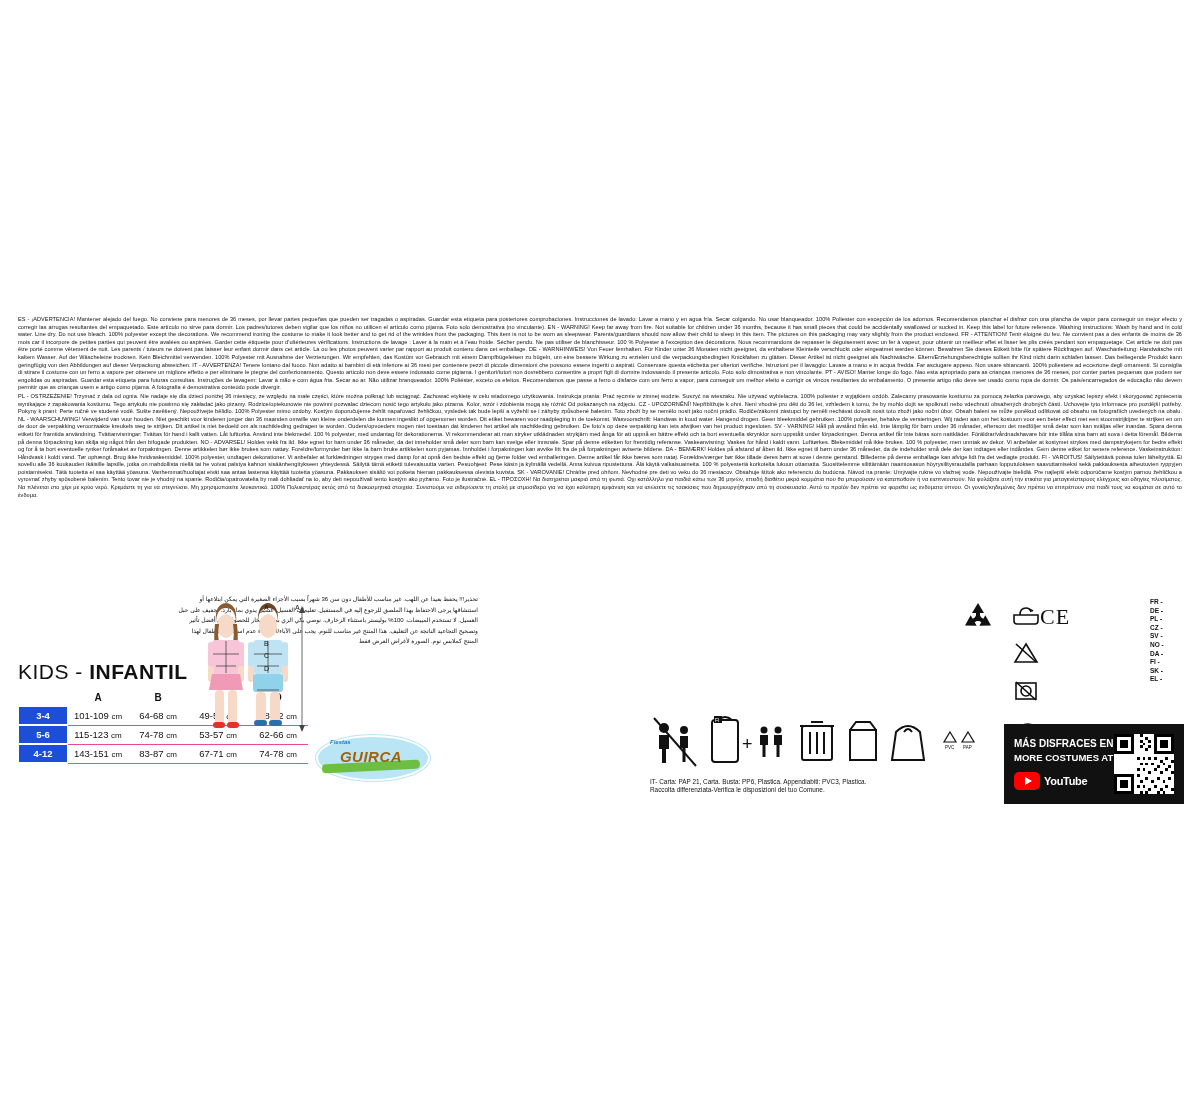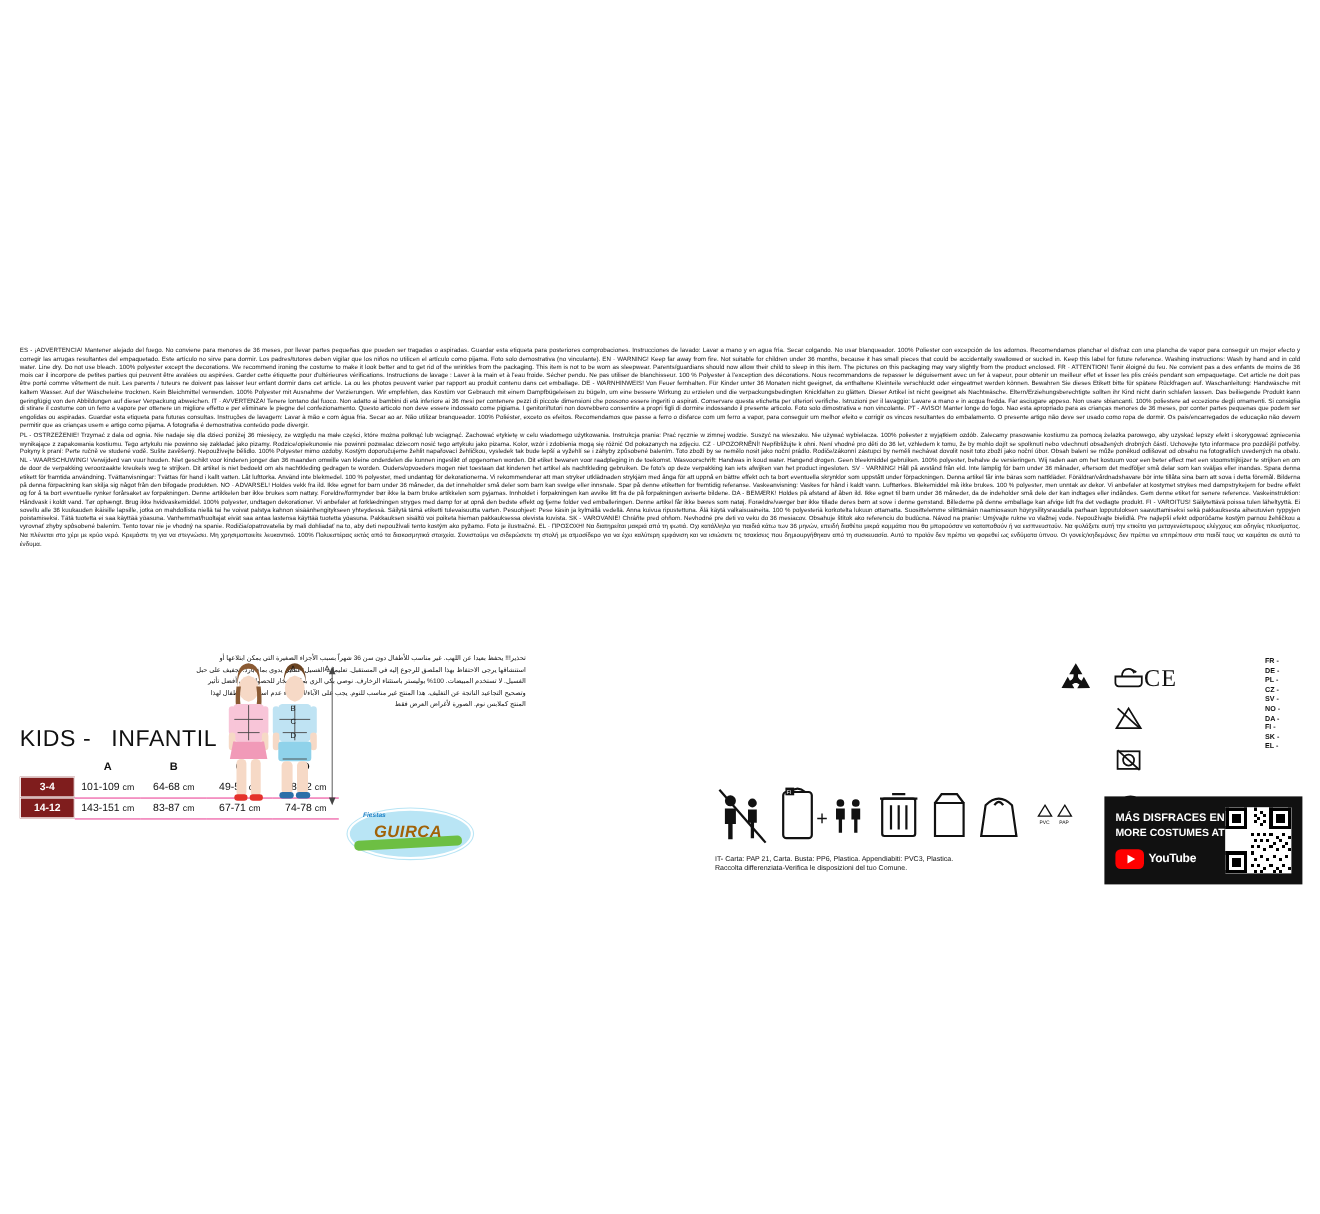--- a/index.html
+++ b/index.html
@@ -9,27 +9,27 @@
   
   .care-block{position:absolute;left:18px;top:316px;width:1164px;}
   .care-para{font-size:5.6px;line-height:7.6px;text-align:justify;color:#111;letter-spacing:0.01em;}
   .care-para.p2{margin-top:1px;}
 
   .arabic{position:absolute;left:178px;top:594px;width:300px;text-align:right;direction:rtl;font-size:6px;line-height:10.5px;color:#111;}
 
   
   .kids-title{position:absolute;left:18px;top:660px;font-size:21px;letter-spacing:.5px;color:#111;}
   .kids-title .thin{font-weight:300;}
-  .kids-title .bold{font-weight:normal;margin-left:12px;}
+  .kids-title .bold{font-weight:bold;}
 
   table.sizes{position:absolute;left:18px;top:690px;border-collapse:collapse;font-size:9px;}
   table.sizes th{background:#ffffff;color:#111;font-size:10px;font-weight:bold;text-align:center;width:60px;padding:2px 0 3px 0;}
   table.sizes th.corner{width:46px;background:#ffffff;}
   table.sizes td{padding:0;}
-  .agecell{background:#7f1d1d;color:#fff;font-size:9.5px;font-weight:bold;text-align:center;padding:3px 4px;border:1px solid #fff;min-width:40px;}
+  .agecell{background:#1d4ed8;color:#fff;font-size:9.5px;font-weight:bold;text-align:center;padding:3px 4px;border:1px solid #fff;min-width:40px;}
   .valcell{text-align:center;font-size:9.5px;padding:3px 6px;border-bottom:1px solid #ec4899;white-space:nowrap;}
   .valcell .unit{font-size:8px;}
 
   
   .logo-wrap{position:absolute;left:316px;top:735px;width:110px;height:44px;}
   .logo-oval{position:absolute;left:0;top:0;width:110px;height:42px;background:#b9e5f5;border-radius:50%/50%;border:2px solid #ffffff;box-shadow:0 0 0 1px #b9e5f5;}
   .logo-text{position:absolute;left:0;top:13px;width:110px;text-align:center;font-size:15px;font-weight:bold;font-style:italic;color:#a16207;letter-spacing:.5px;}
   .logo-fiestas{position:absolute;left:14px;top:4px;font-size:6px;font-style:italic;font-weight:bold;color:#1b7fc4;}
   .logo-ribbon{position:absolute;left:6px;top:27px;width:98px;height:9px;background:#6dbf43;border-radius:4px;transform:rotate(-3deg);}
 
@@ -100,21 +100,30 @@
         <td>
             <div class="agecell">3-4</div>
           </td>
         <td class="valcell"><span>101-109</span> <span class="unit">cm</span></td>
         <td class="valcell"><span>64-68</span> <span class="unit">cm</span></td>
         <td class="valcell"><span>49-53</span> <span class="unit">cm</span></td>
         <td class="valcell"><span>58-62</span> <span class="unit">cm</span></td>
       </tr>
       <tr>
         <td>
-            <div class="agecell">14-12</div>
+            <div class="agecell">5-6</div>
+          </td>
+        <td class="valcell"><span>115-123</span> <span class="unit">cm</span></td>
+        <td class="valcell"><span>74-78</span> <span class="unit">cm</span></td>
+        <td class="valcell"><span>53-57</span> <span class="unit">cm</span></td>
+        <td class="valcell"><span>62-66</span> <span class="unit">cm</span></td>
+      </tr>
+      <tr>
+        <td>
+            <div class="agecell">4-12</div>
           </td>
         <td class="valcell"><span>143-151</span> <span class="unit">cm</span></td>
         <td class="valcell"><span>83-87</span> <span class="unit">cm</span></td>
         <td class="valcell"><span>67-71</span> <span class="unit">cm</span></td>
         <td class="valcell"><span>74-78</span> <span class="unit">cm</span></td>
       </tr>
     </tbody>
   </table>
 
   <div class="figures">

